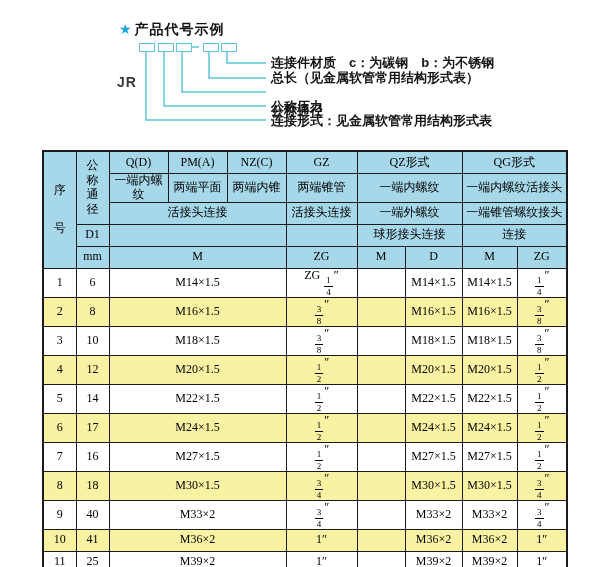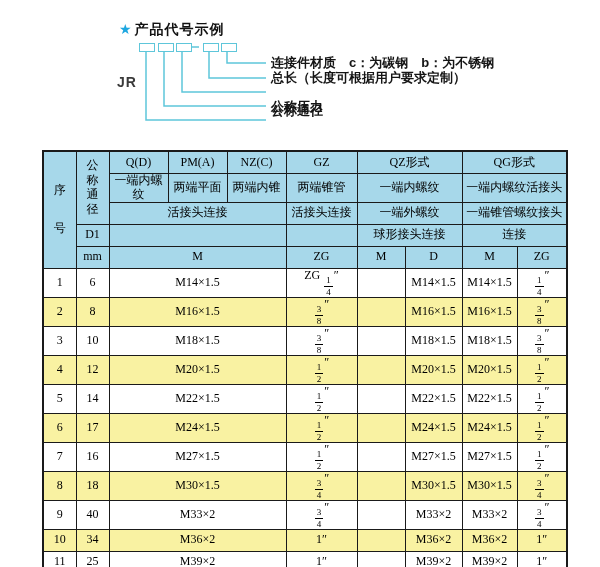--- a/index.html
+++ b/index.html
@@ -61,23 +61,24 @@
       <polyline points="146,50 146,120 266,120"></polyline>
     </svg>
     <div class="star-title"><span class="star">★</span><span>产品代号示例</span></div>
     <div class="jr">JR</div>
     <div class="code-box b1"></div>
     <div class="code-box b2"></div>
     <div class="code-box b3"></div>
     <div class="code-box b4"></div>
     <div class="code-box b5"></div>
     <div class="code-label l1">连接件材质　c：为碳钢　b：为不锈钢</div>
-    <div class="code-label l2">总长（长度可根据用户要求定制）</div>
+    <div class="code-label l2">总长（见金属软管常用结构形式表）</div>
     <div class="code-label l3">公称通径</div>
     <div class="code-label l4">公称压力</div>
+    <div class="code-label l5">连接形式：见金属软管常用结构形式表</div>
   </div>
 
   <div class="table-title">螺母连接形式参考表</div>
 
   <table>
     <colgroup>
       <col style="width:33px">
         <col style="width:33px">
         <col style="width:59px">
         <col style="width:59px">
@@ -282,21 +283,21 @@
           <td></td>
           <td>M33×2</td>
           <td>M33×2</td>
           <td><span class="frac">
               <span class="fn">3</span>
               <span class="fd">4</span>
             </span>″</td>
         </tr>
         <tr class="alt">
           <td>10</td>
-          <td>34</td>
+          <td>41</td>
           <td colspan="3">M36×2</td>
           <td>1″</td>
           <td></td>
           <td>M36×2</td>
           <td>M36×2</td>
           <td>1″</td>
         </tr>
         <tr>
           <td>11</td>
           <td>25</td>

